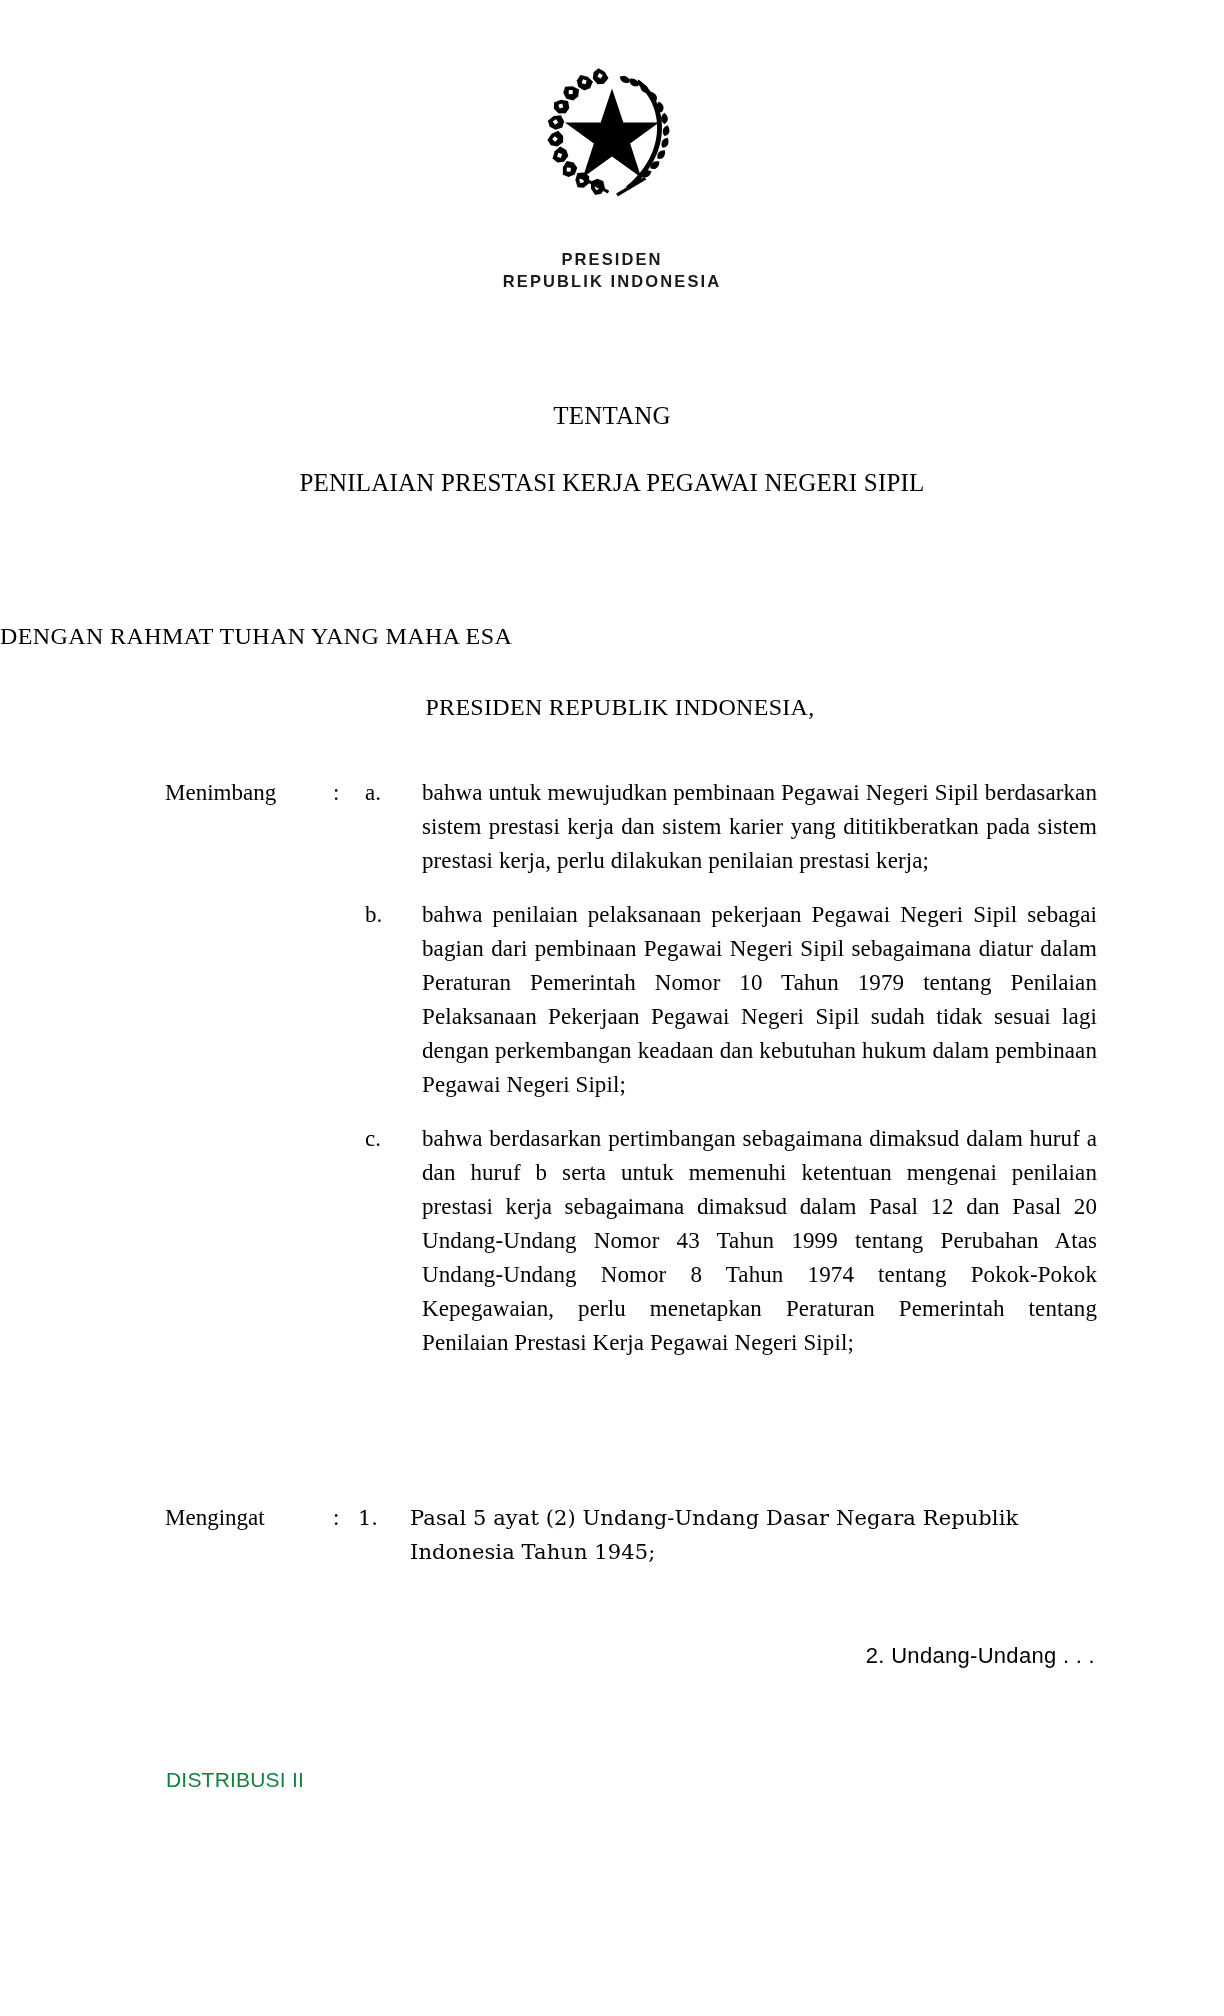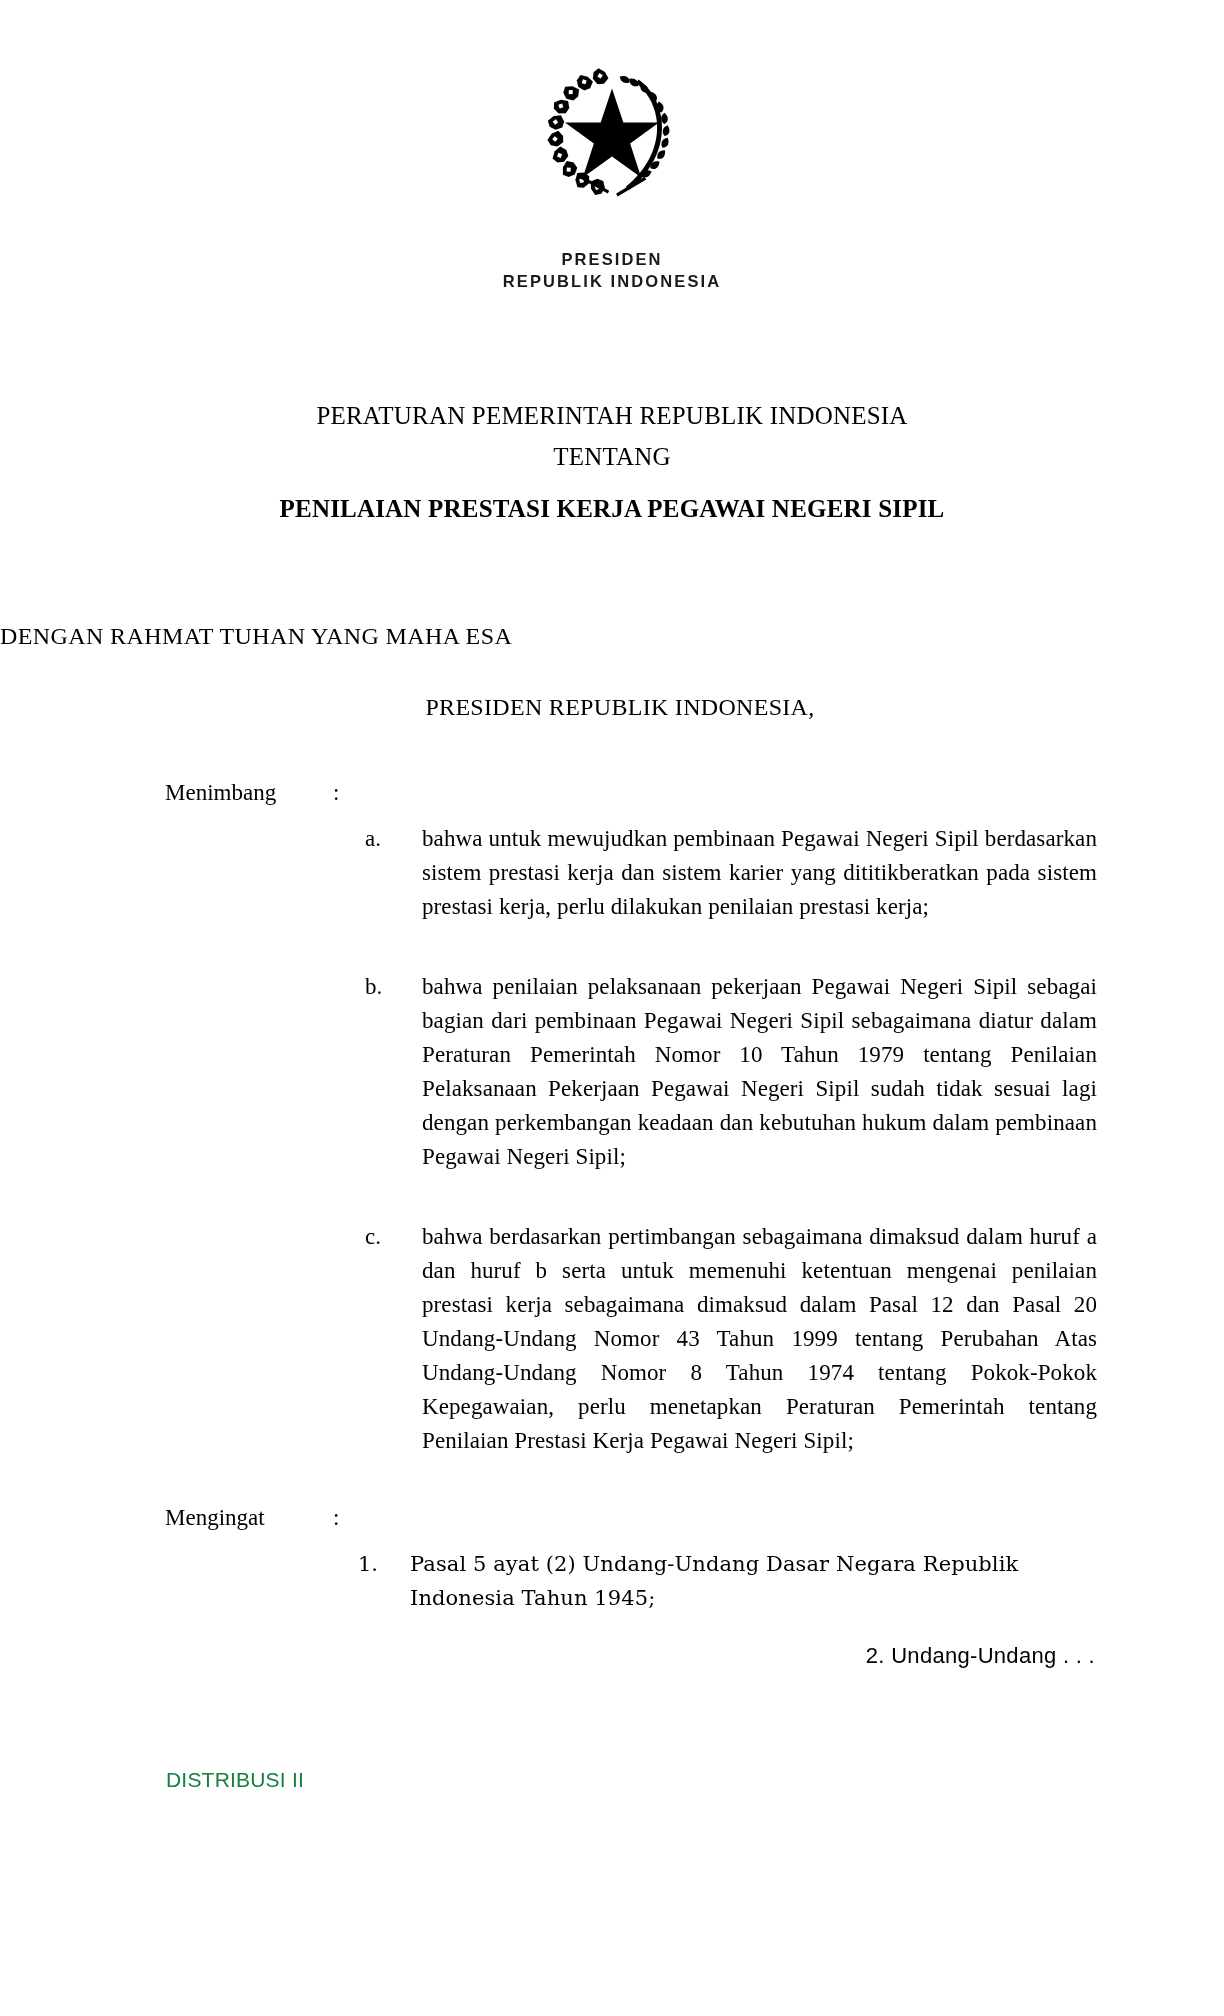--- a/index.html
+++ b/index.html
@@ -56,21 +56,21 @@
     position: absolute;
     left: 0;
     top: 395px;
     width: 1224px;
     text-align: center;
     font-size: 25px;
     line-height: 41px;
     letter-spacing: 0.2px;
   }
   .title-block .tline { display: block; }
-  .title-block .tline.gap { margin-top: 11px; font-weight: bold; }
+  .title-block .tline.gap { margin-top: 26px; }
 
   .invocation {
     position: absolute;
     left: 0;
     top: 623px;
     width: 1224px;
     text-align: left;
     font-size: 24px;
     letter-spacing: 0.4px;
   }
@@ -139,21 +139,20 @@
     line-height: 34px;
   }
 
   .clause-text {
     font-size: 23px;
     line-height: 34px;
     text-align: justify;
     text-justify: inter-word;
     hyphens: none;
     letter-spacing: 0.1px;
-    margin-top: 46px;
   }
   
 
   
   #mengingat-section .clause-items { left: 358px; width: 742px; }
   #mengingat-section .clause-item { padding-left: 52px; }
   #mengingat-section .clause-text {
     font-family: "DejaVu Serif", "Liberation Serif", serif;
     font-size: 21px;
     line-height: 34px;
@@ -294,21 +293,20 @@
       </svg>
     </div>
   </div>
 
   <div class="emblem-caption">
     <span>PRESIDEN</span>
     <span>REPUBLIK INDONESIA</span>
   </div>
 
   <div class="title-block">
-    <span class="tline">PERATURAN PEMERINTAH REPUBLIK INDONESIA</span>
     <span class="tline">TENTANG</span>
     <span class="tline gap">PENILAIAN PRESTASI KERJA PEGAWAI NEGERI SIPIL</span>
   </div>
 
   <div class="invocation">DENGAN RAHMAT TUHAN YANG MAHA ESA</div>
   <div class="signatory">PRESIDEN REPUBLIK INDONESIA,</div>
 
   <div class="clause-section" id="menimbang-section">
     <div class="clause-row">
       <div class="clause-label">Menimbang</div>

